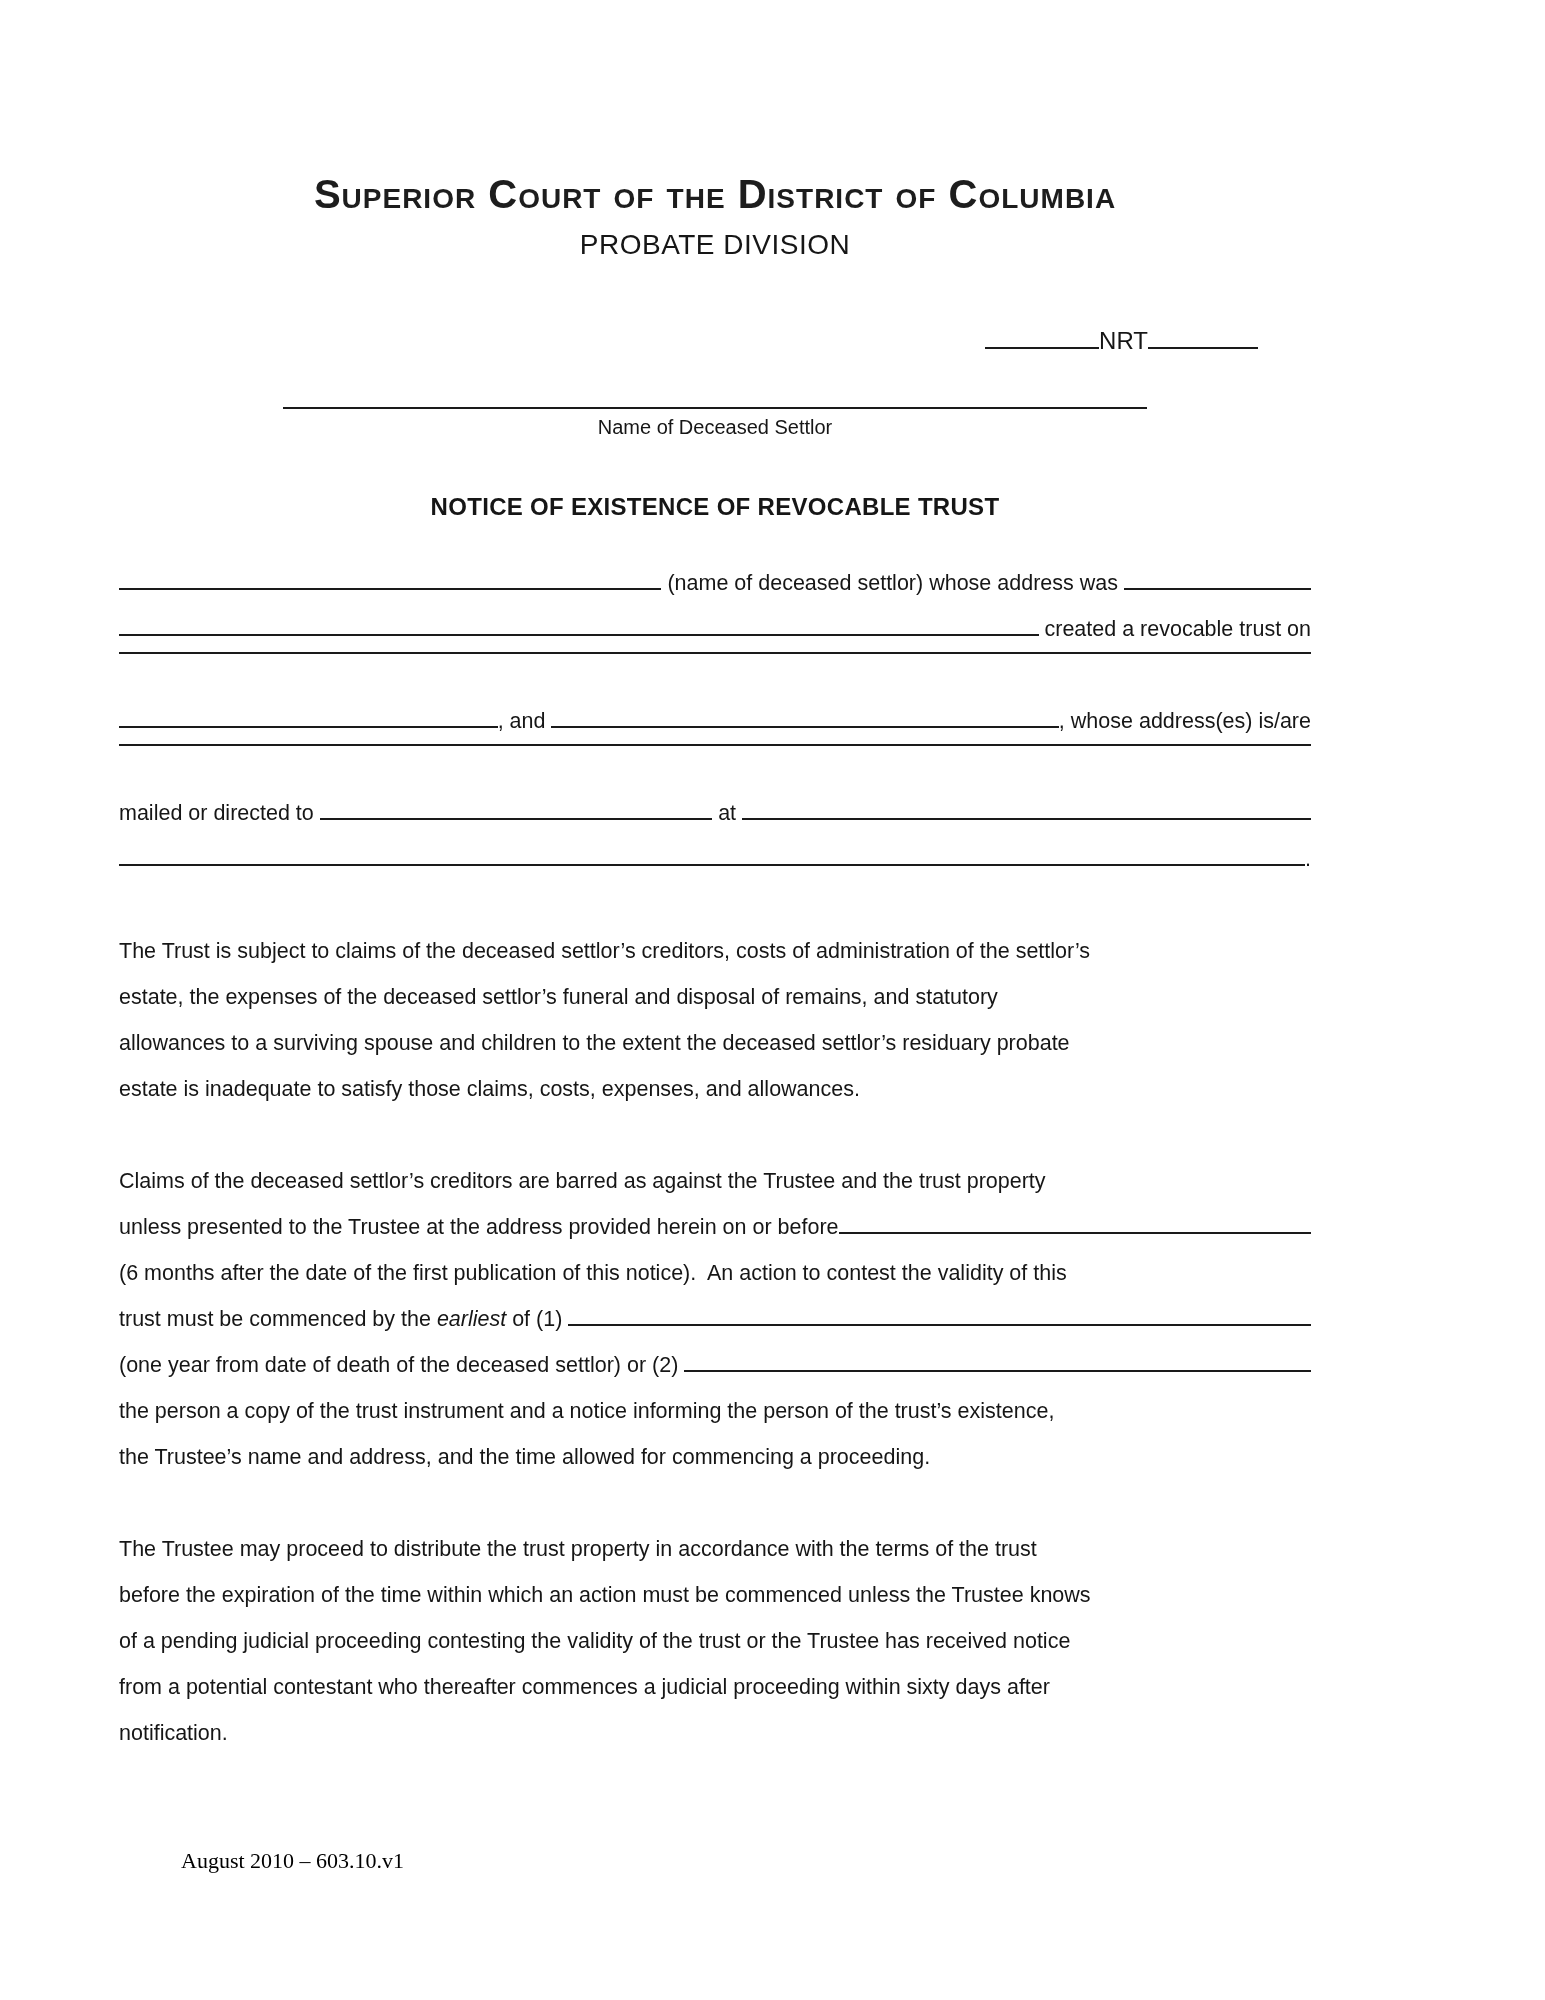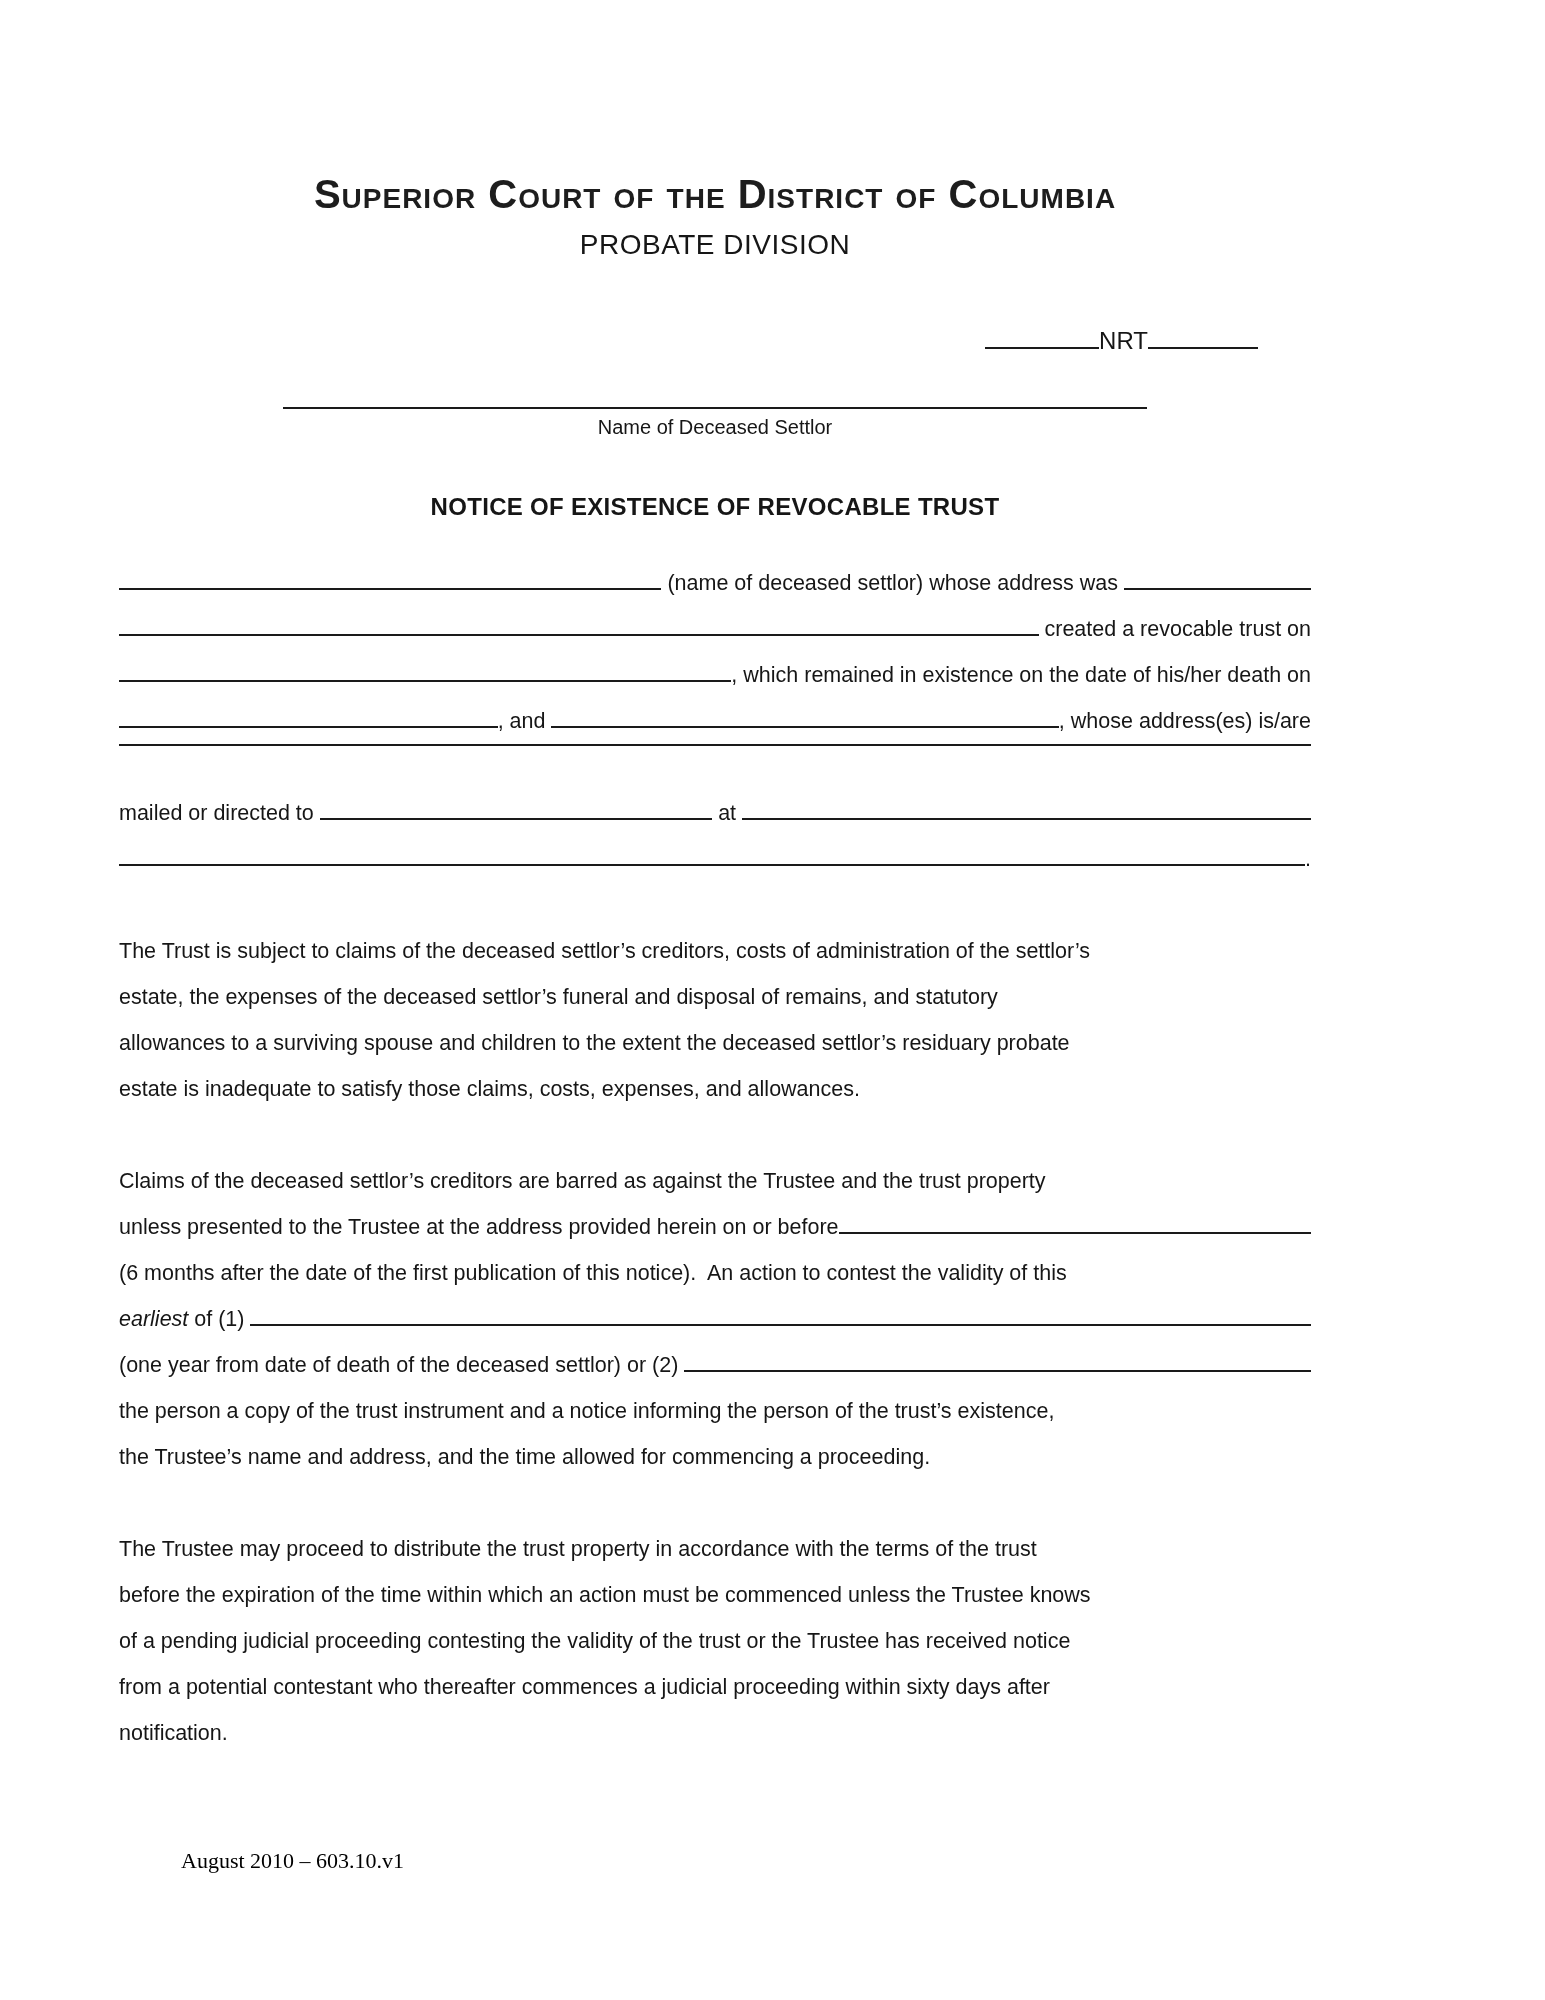--- a/index.html
+++ b/index.html
@@ -115,37 +115,37 @@
     <div class="settlor-line"></div>
 
     <div class="settlor-caption">Name of Deceased Settlor</div>
 
     <div class="doc-title">NOTICE OF EXISTENCE OF REVOCABLE TRUST</div>
 
     <div class="body-block" id="body-block">
         <div class="para">
           <div class="line"><span class="blank grow" style="flex-grow: 2.9;"></span><span class="seg"> (name of deceased settlor) whose address was </span><span class="blank grow" style="flex-grow: 1;"></span></div>
           <div class="line"><span class="blank grow" style="flex-grow: 1;"></span><span class="seg"> created a revocable trust on</span></div>
-          <div class="line"><span class="blank grow" style="flex-grow: 1;"></span><span class="seg">, which remained in existence on the date of his/her death on</span></div>
+          <div class="line"><span class="blank grow" style="flex-grow: 1;"></span></div>
           <div class="line"><span class="blank grow" style="flex-grow: 1;"></span><span class="seg">, and </span><span class="blank grow" style="flex-grow: 1.34;"></span><span class="seg">, whose address(es) is/are</span></div>
           <div class="line"><span class="blank grow" style="flex-grow: 1;"></span></div>
           <div class="line"><span class="seg">mailed or directed to </span><span class="blank grow" style="flex-grow: 1;"></span><span class="seg"> at </span><span class="blank grow" style="flex-grow: 1.45;"></span></div>
           <div class="line"><span class="blank grow" style="flex-grow: 1;"></span><span class="seg">.</span></div>
         </div>
         <div class="para">
           <div class="line"><span class="seg">The Trust is subject to claims of the deceased settlor’s creditors, costs of administration of the settlor’s</span></div>
           <div class="line"><span class="seg">estate, the expenses of the deceased settlor’s funeral and disposal of remains, and statutory</span></div>
           <div class="line"><span class="seg">allowances to a surviving spouse and children to the extent the deceased settlor’s residuary probate</span></div>
           <div class="line"><span class="seg">estate is inadequate to satisfy those claims, costs, expenses, and allowances.</span></div>
         </div>
         <div class="para">
           <div class="line"><span class="seg">Claims of the deceased settlor’s creditors are barred as against the Trustee and the trust property</span></div>
           <div class="line"><span class="seg">unless presented to the Trustee at the address provided herein on or before</span><span class="blank grow" style="flex-grow: 1;"></span></div>
           <div class="line"><span class="seg">(6 months after the date of the first publication of this notice).  An action to contest the validity of this</span></div>
-          <div class="line"><span class="seg italic">earliest</span><span class="seg"> of (1) </span><span class="blank grow" style="flex-grow: 1;"></span></div>
+          <div class="line"><span class="seg">trust must be commenced by the </span><span class="seg italic">earliest</span><span class="seg"> of (1) </span><span class="blank grow" style="flex-grow: 1;"></span></div>
           <div class="line"><span class="seg">(one year from date of death of the deceased settlor) or (2) </span><span class="blank grow" style="flex-grow: 1;"></span></div>
           <div class="line"><span class="seg">the person a copy of the trust instrument and a notice informing the person of the trust’s existence,</span></div>
           <div class="line"><span class="seg">the Trustee’s name and address, and the time allowed for commencing a proceeding.</span></div>
         </div>
         <div class="para">
           <div class="line"><span class="seg">The Trustee may proceed to distribute the trust property in accordance with the terms of the trust</span></div>
           <div class="line"><span class="seg">before the expiration of the time within which an action must be commenced unless the Trustee knows</span></div>
           <div class="line"><span class="seg">of a pending judicial proceeding contesting the validity of the trust or the Trustee has received notice</span></div>
           <div class="line"><span class="seg">from a potential contestant who thereafter commences a judicial proceeding within sixty days after</span></div>
           <div class="line"><span class="seg">notification.</span></div>

